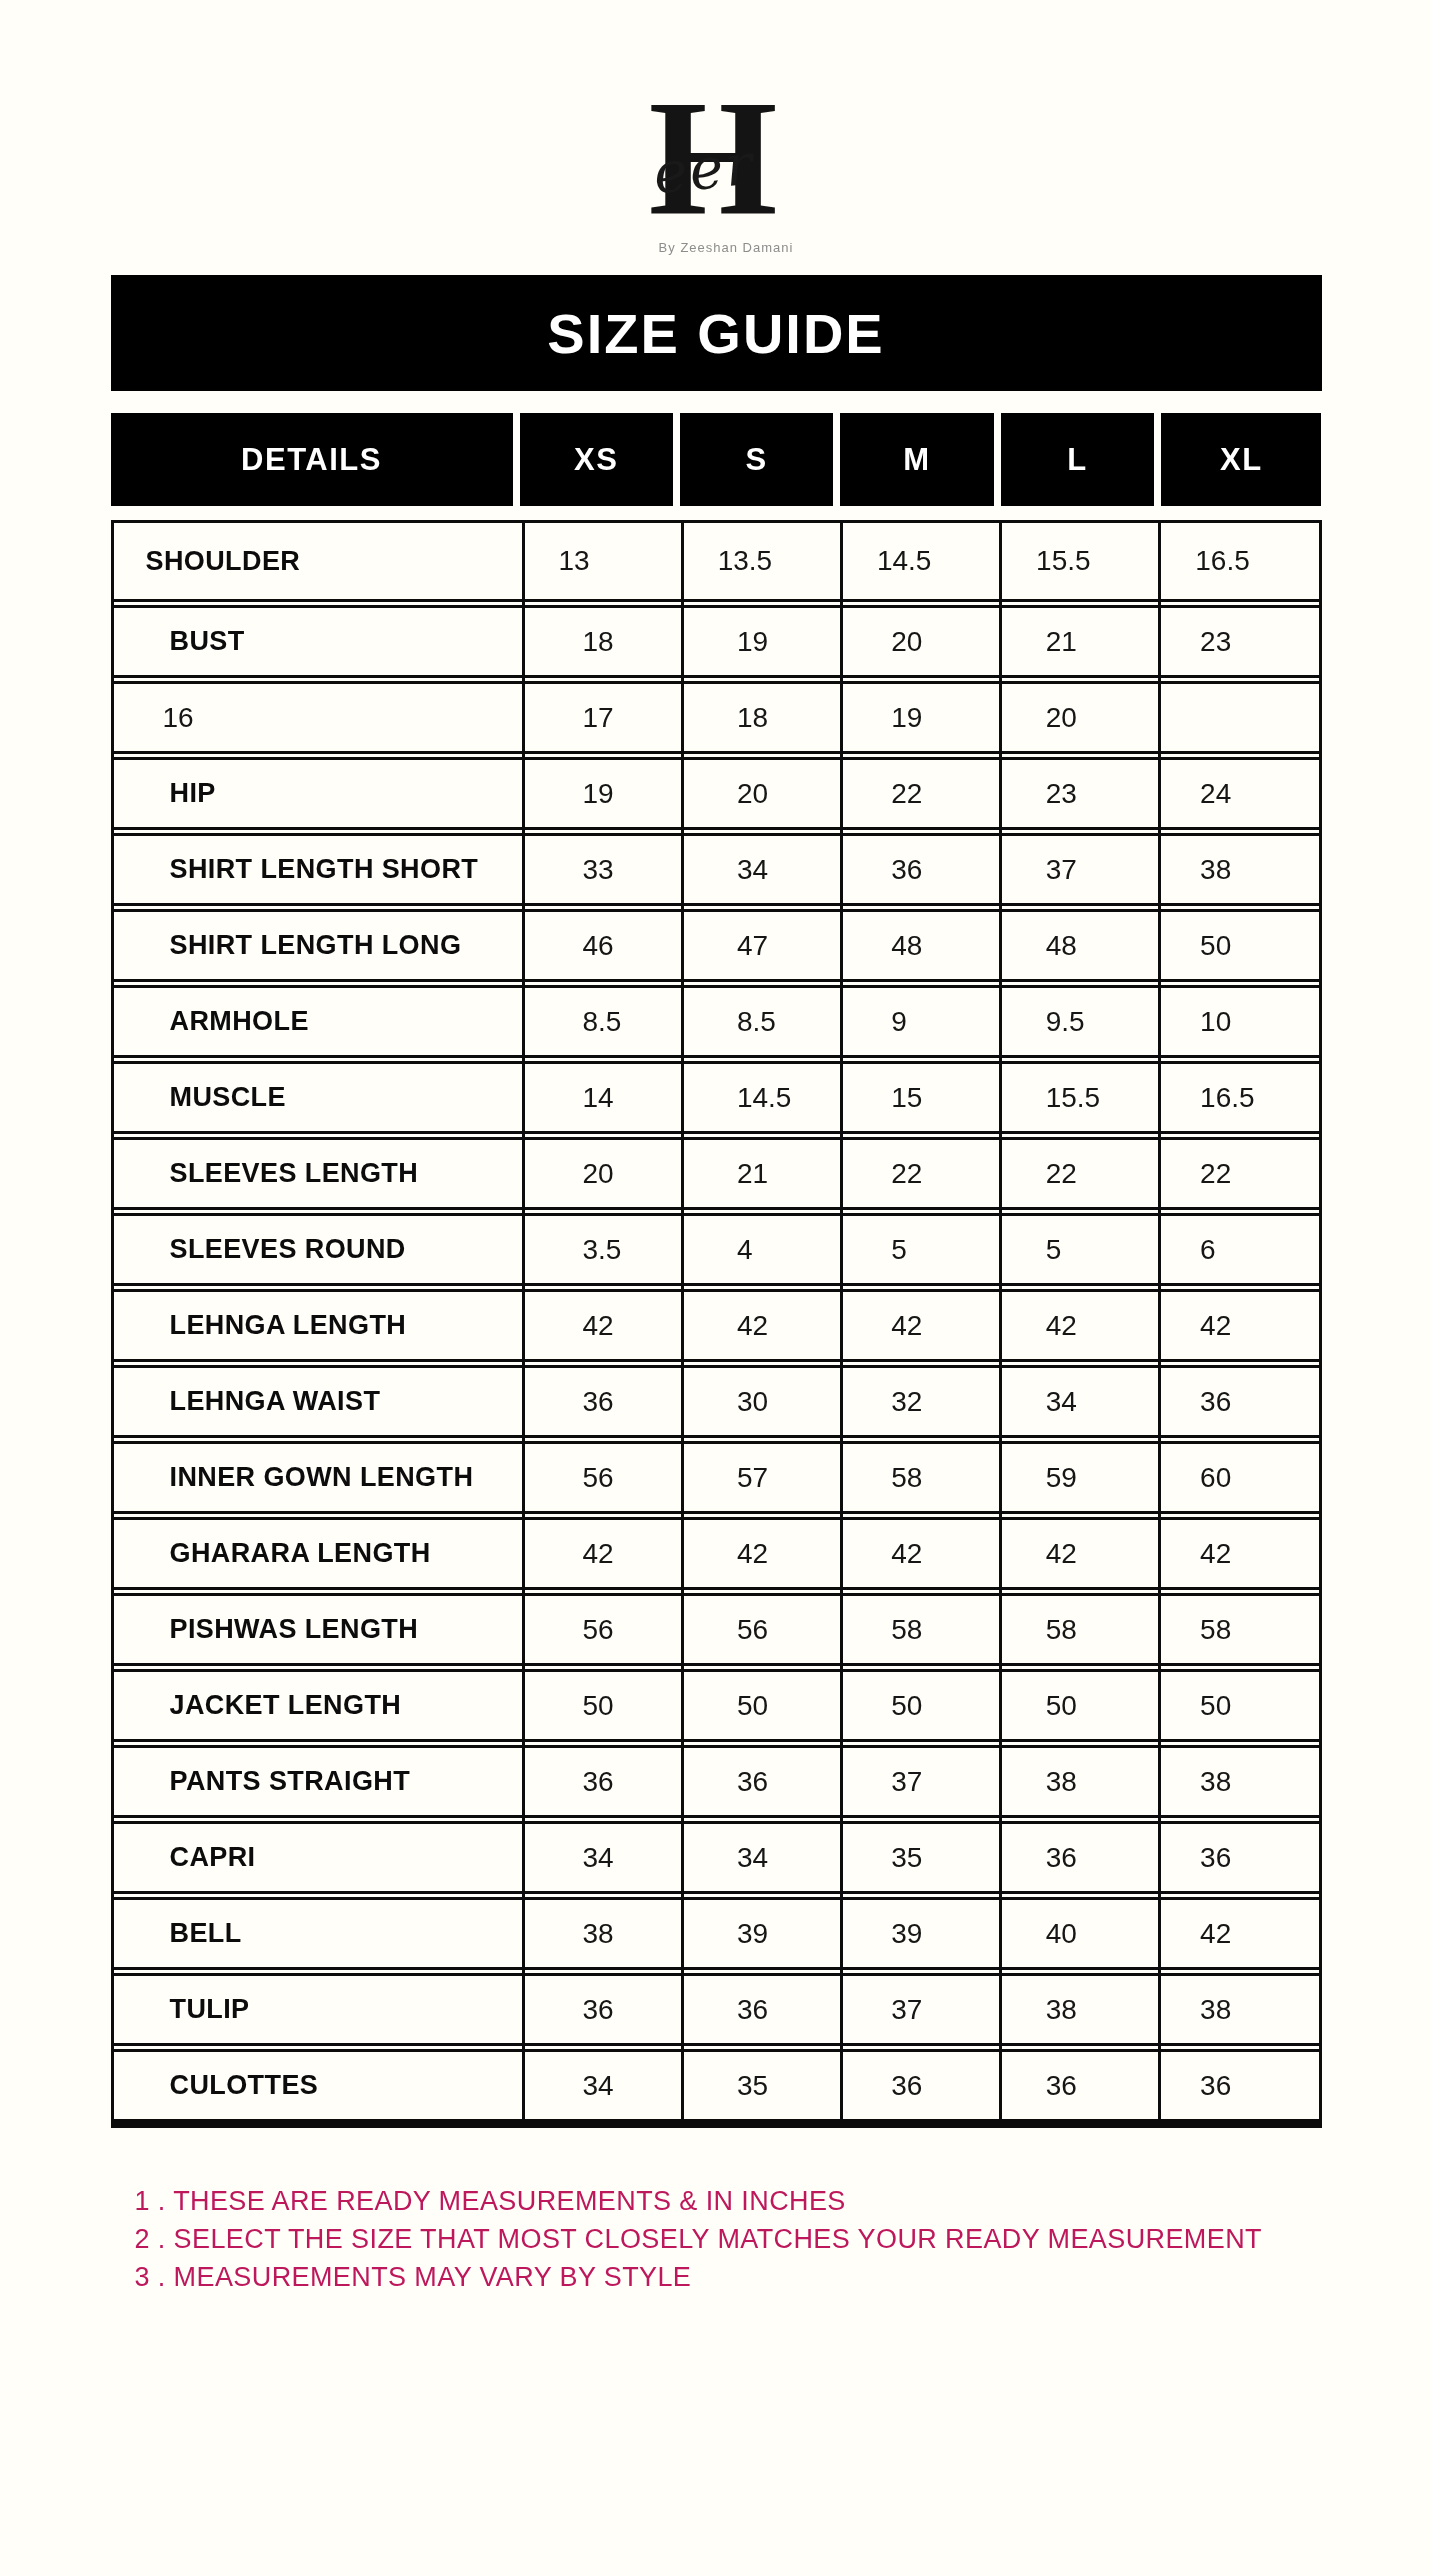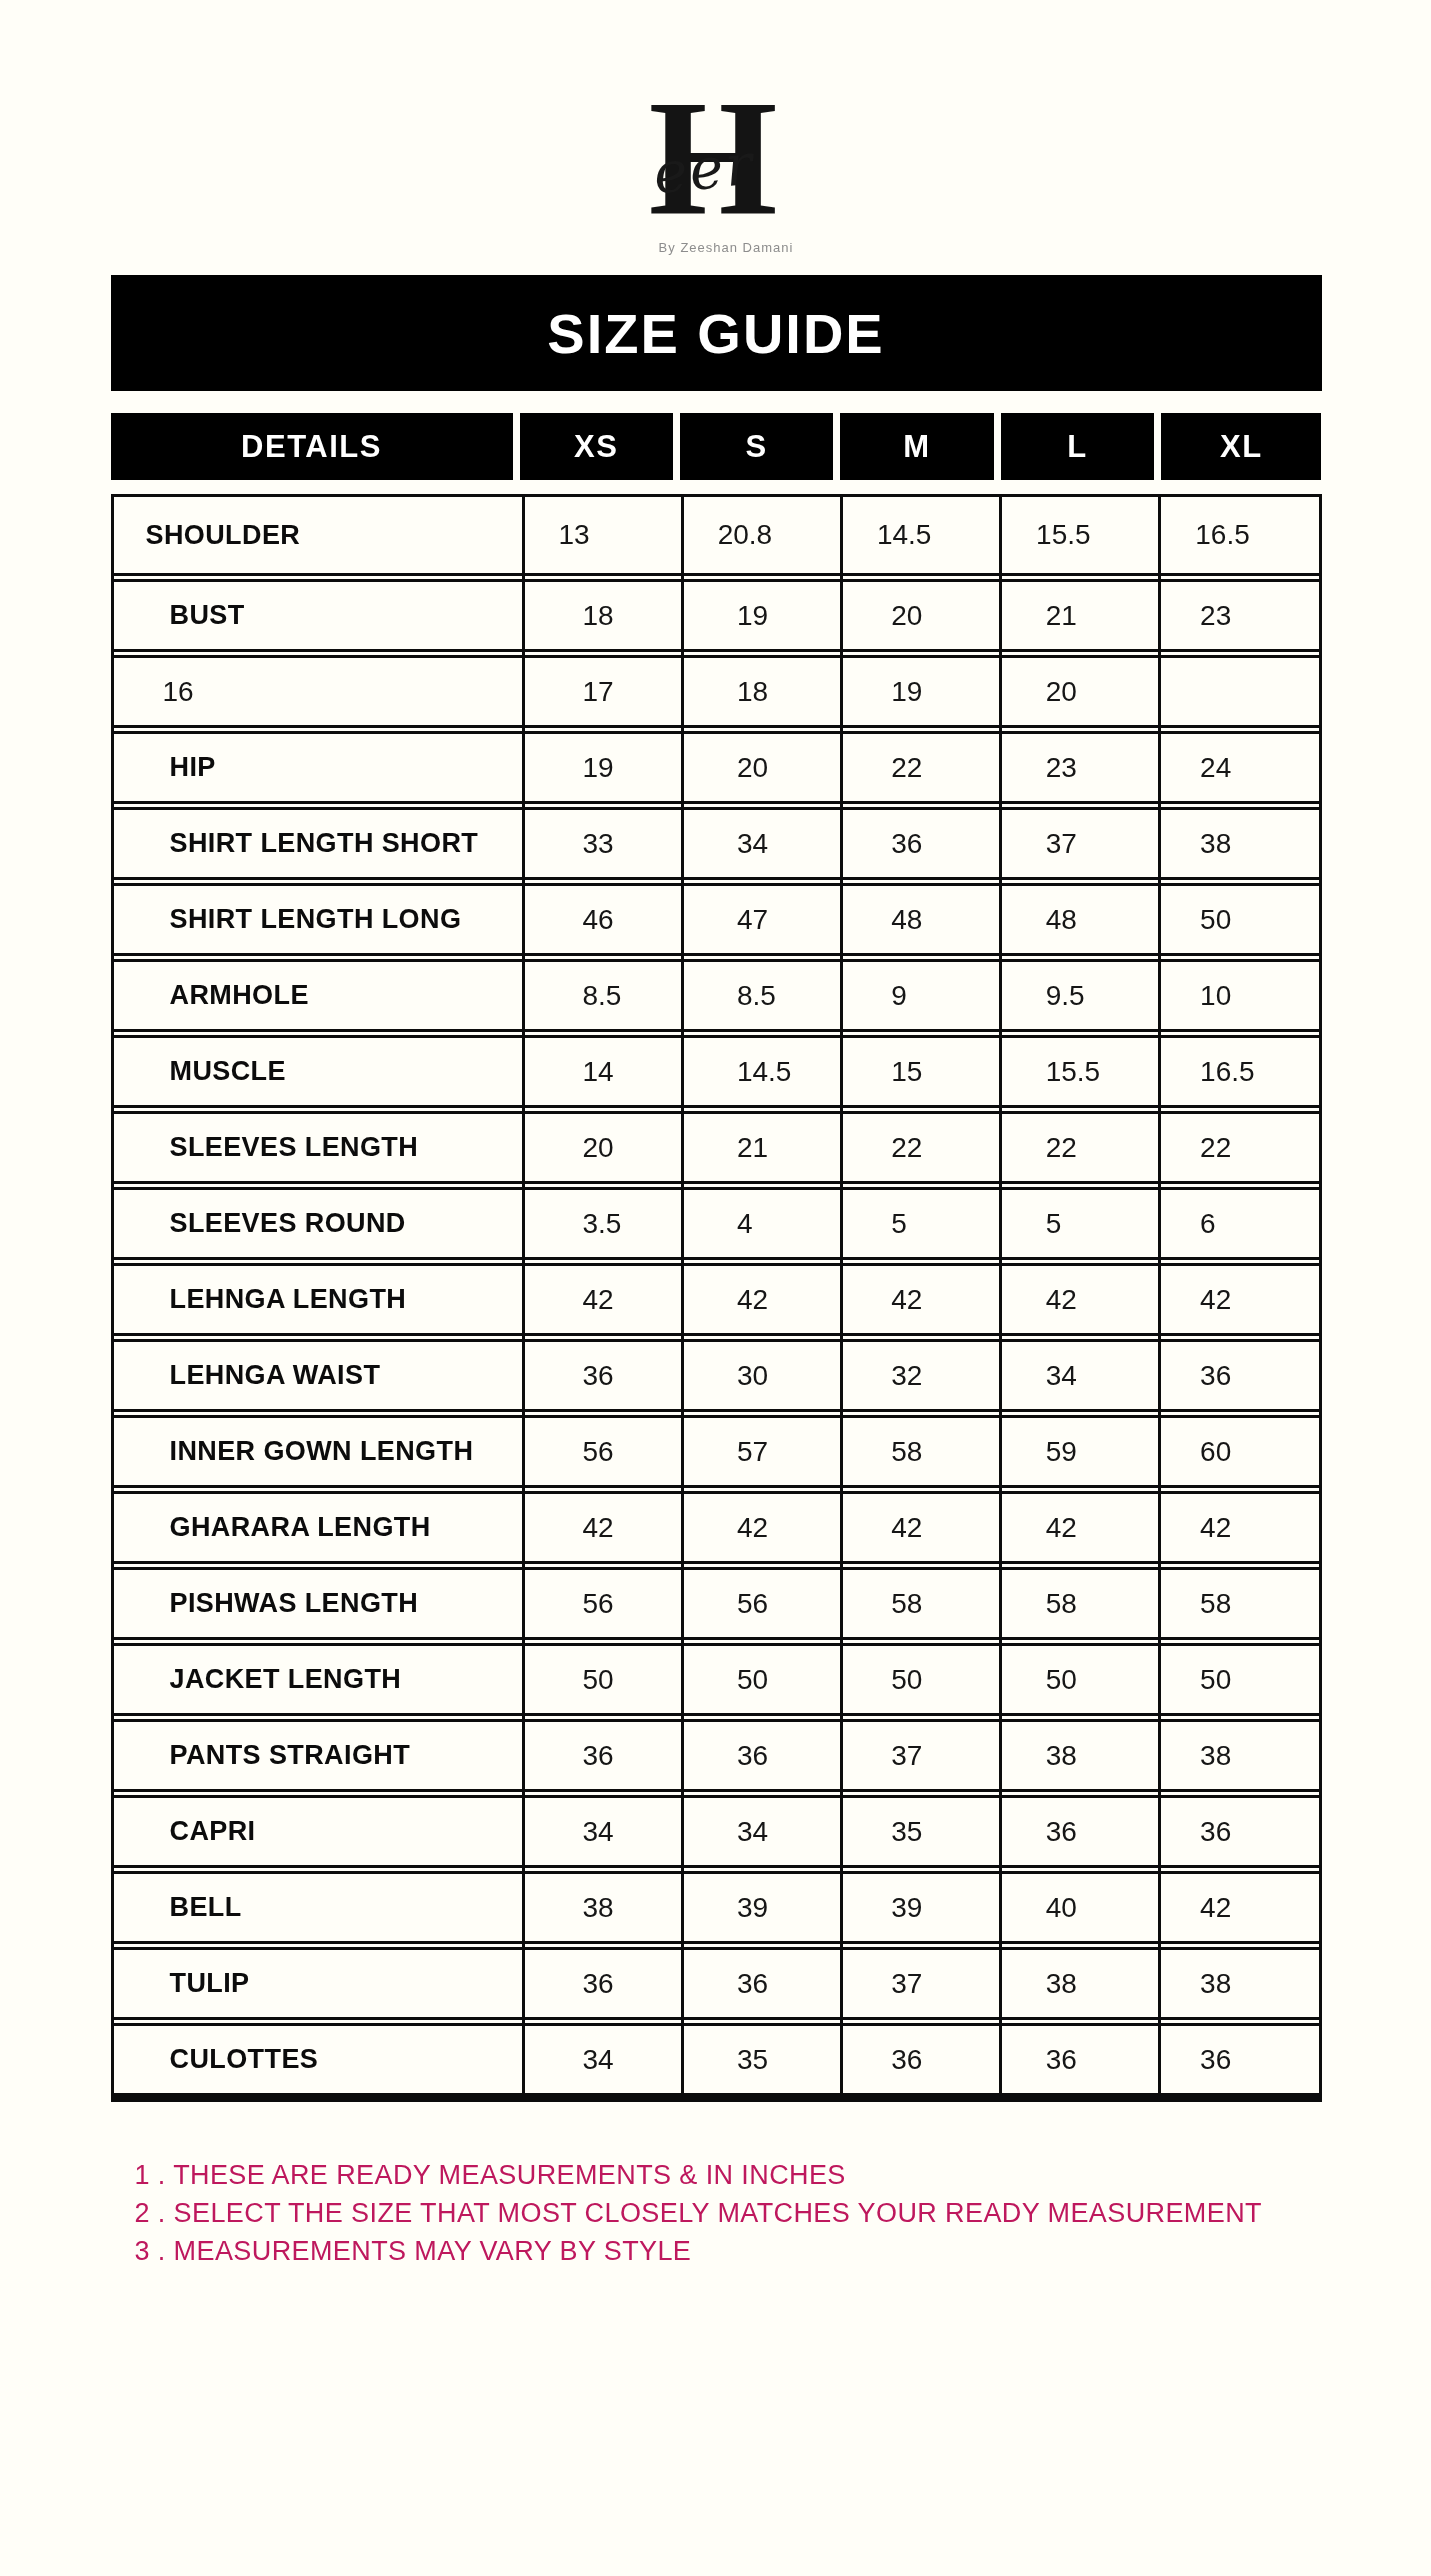--- a/index.html
+++ b/index.html
@@ -38,21 +38,21 @@
     margin-top:20px; height:116px; background:var(--bar);
     display:flex; align-items:center; justify-content:center;
   }
   .title-bar h1{
     color:var(--bar-text); font-size:56px; font-weight:700; letter-spacing:2px;
   }
 
   
   .size-header{
     margin-top:22px; display:grid; grid-template-columns:409px repeat(5,1fr);
-    height:67px;
+    height:93px;
   }
   .hcell{
     background:var(--bar); color:var(--bar-text);
     display:flex; align-items:center; justify-content:center;
     font-size:31px; font-weight:700; letter-spacing:1.5px;
   }
   .hcell:not(:last-child){ border-right:7px solid var(--bg); }
 
   
   .table-body{
@@ -96,21 +96,21 @@
         <div class="hcell">S</div>
         <div class="hcell">M</div>
         <div class="hcell">L</div>
         <div class="hcell">XL</div>
       </div>
 
     <div class="table-body" id="table-body">
         <div class="body-row">
           <div class="cell label">SHOULDER</div>
           <div class="cell value">13</div>
-          <div class="cell value">20.8</div>
+          <div class="cell value">13.5</div>
           <div class="cell value">14.5</div>
           <div class="cell value">15.5</div>
           <div class="cell value">16.5</div>
         </div>
         <div class="body-row">
           <div class="cell label">BUST</div>
           <div class="cell value">18</div>
           <div class="cell value">19</div>
           <div class="cell value">20</div>
           <div class="cell value">21</div>

